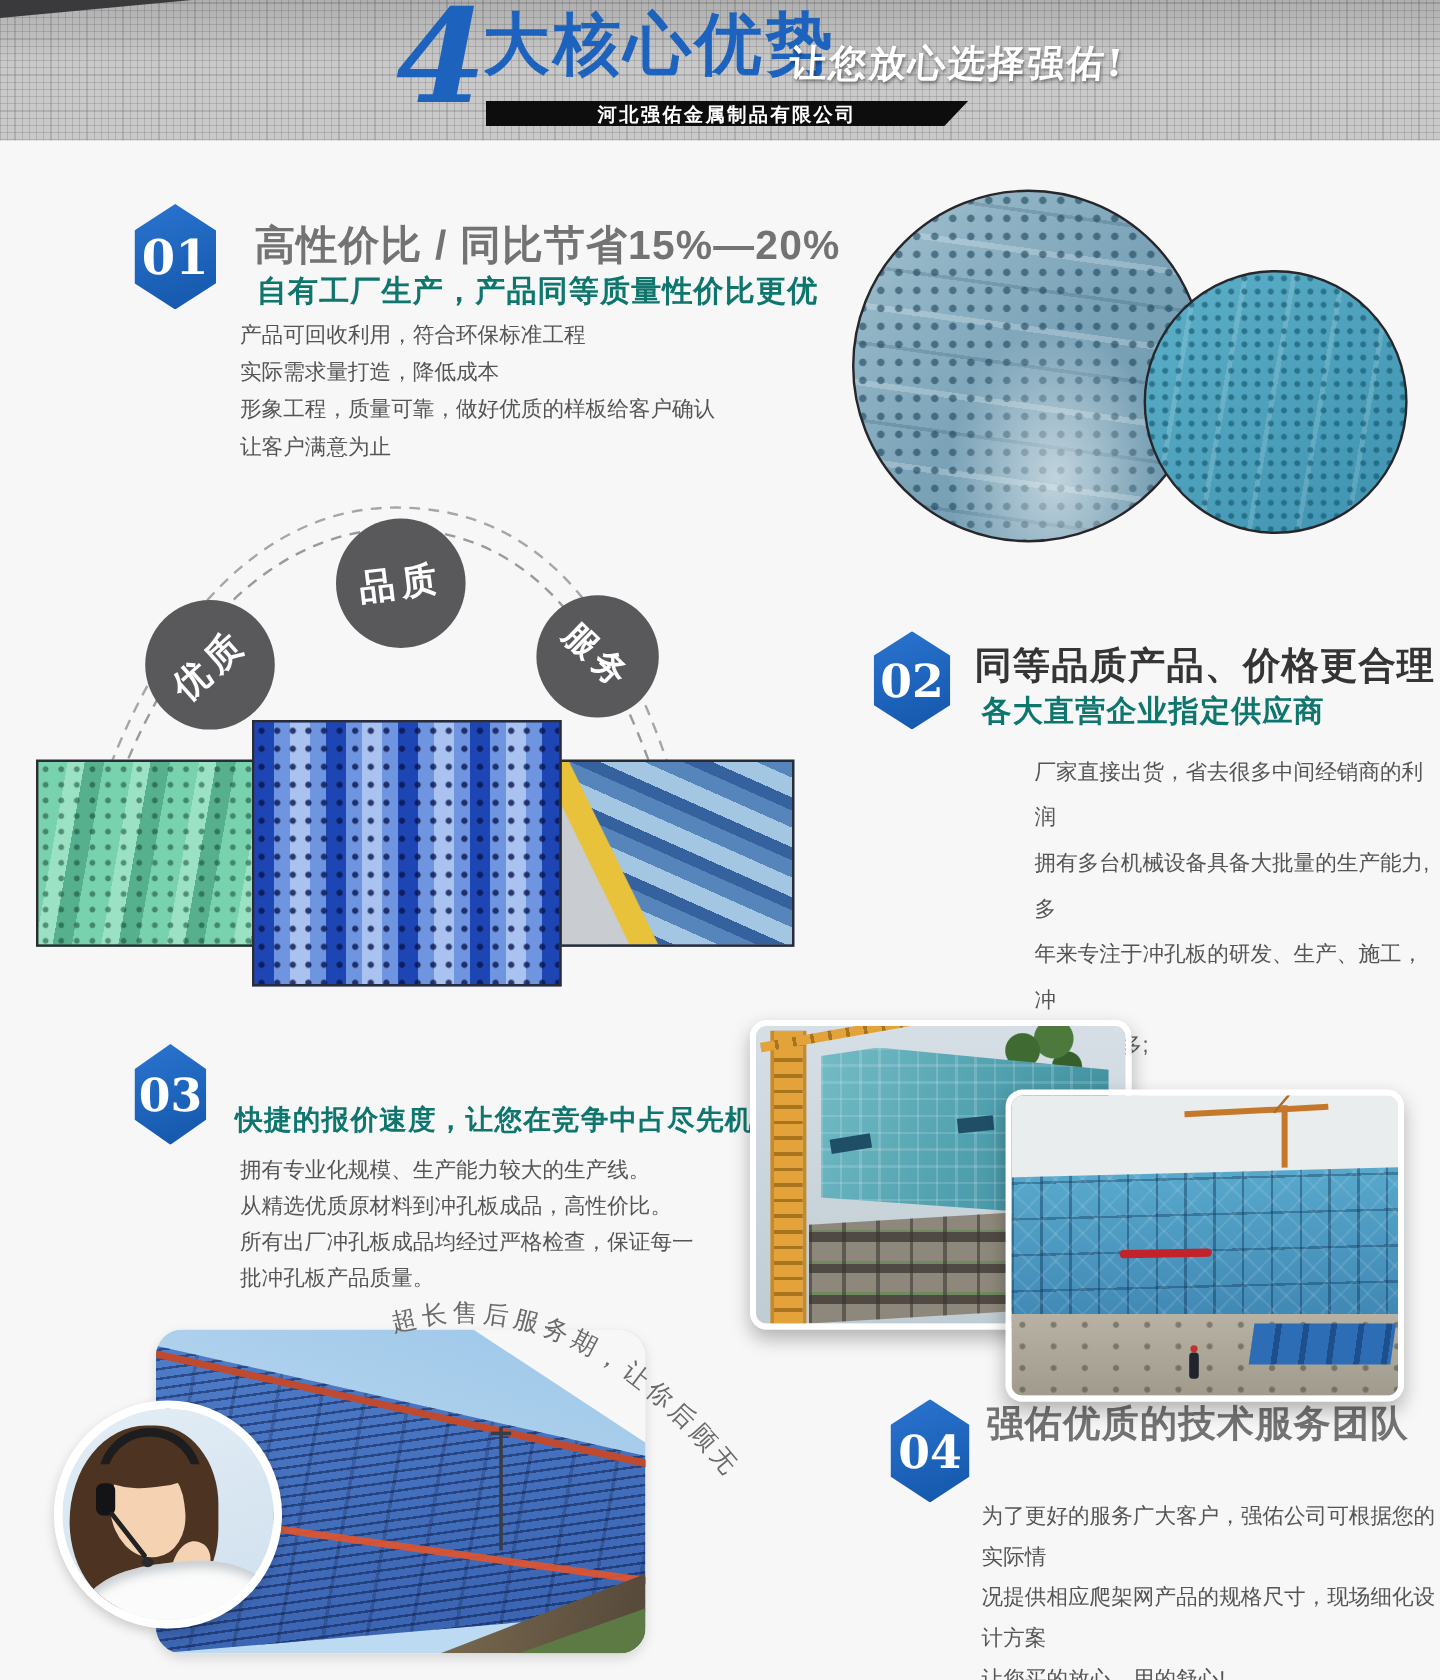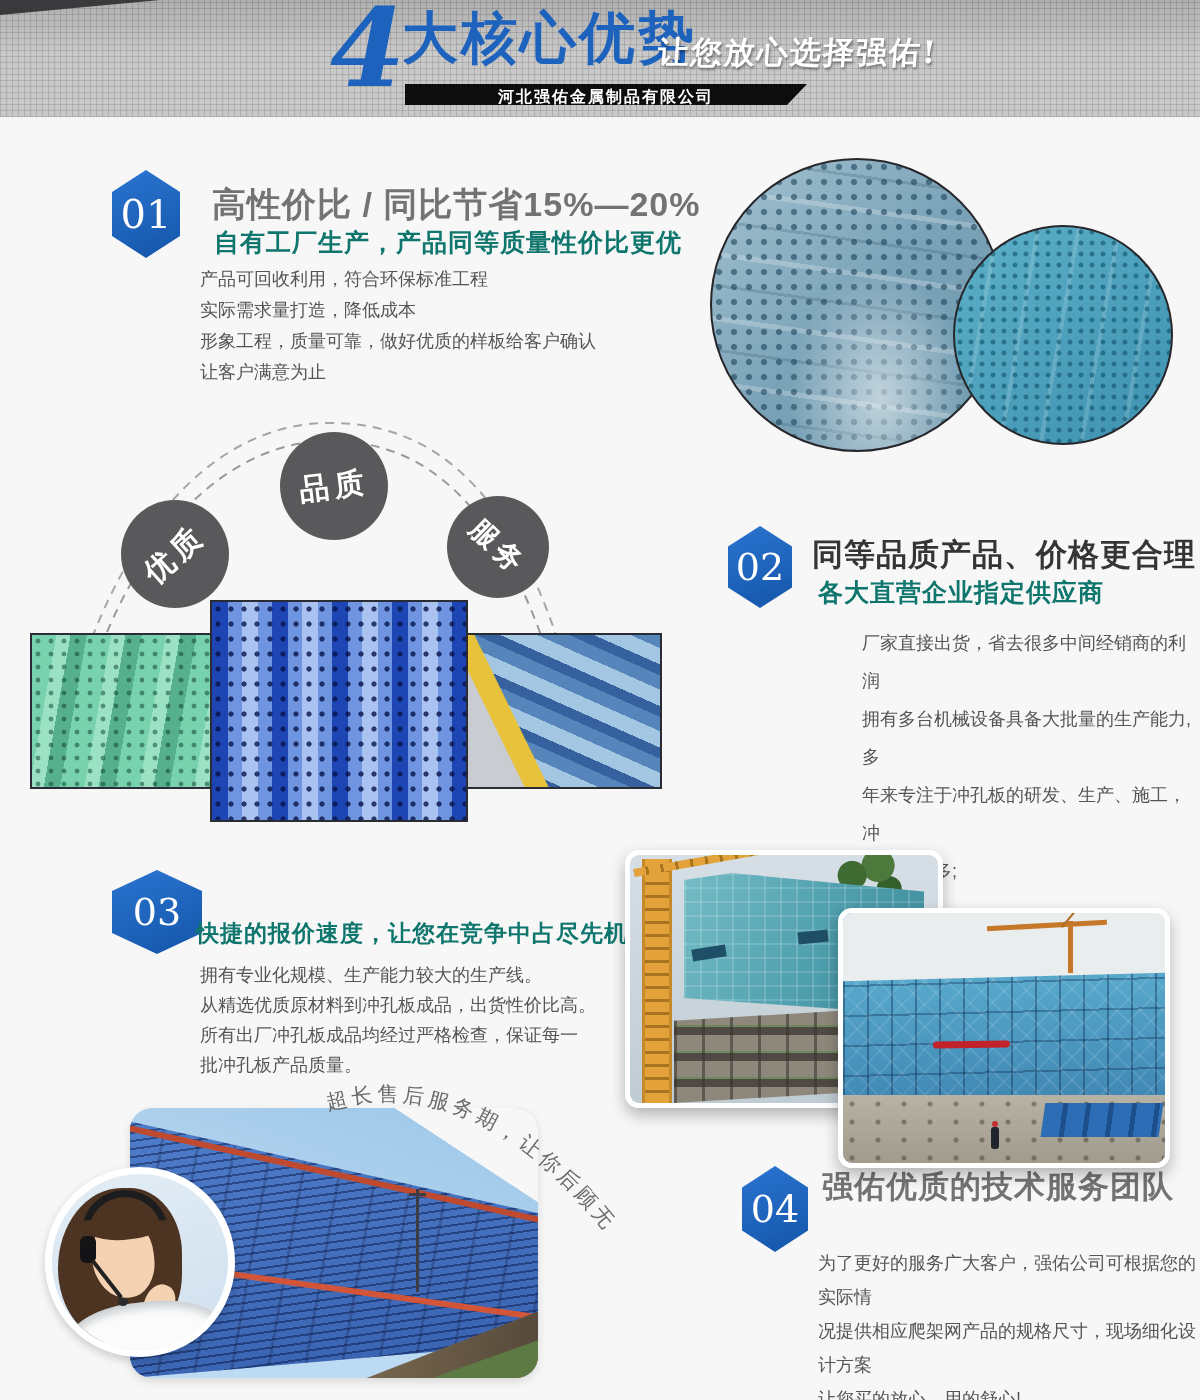--- a/index.html
+++ b/index.html
@@ -35,21 +35,21 @@
     clip-path:polygon(0 0,100% 0,calc(100% - 20px) 100%,0 100%);
     color:#fff;font-size:16px;font-weight:bold;letter-spacing:2px;
     text-align:center;line-height:25px;}
 
   
   .hex{position:absolute;width:68px;height:88px;
     background:linear-gradient(160deg,#2a74d0,#1456aa);
     clip-path:polygon(50% 0,100% 25%,100% 75%,50% 100%,0 75%,0 25%);
     display:flex;align-items:center;justify-content:center;
     color:#fff;font-family:"DejaVu Serif","Liberation Serif",serif;
-    font-weight:normal;font-size:40px;}
+    font-weight:bold;font-size:40px;}
 
   
   .sec-title{position:absolute;font-weight:bold;color:#737373;letter-spacing:1px;}
   .sans-title{font-family:"Liberation Sans","DejaVu Sans",sans-serif;}
   .serif-title{font-family:"DejaVu Serif","Liberation Serif",serif;color:#353535;}
   .sec-sub{position:absolute;font-weight:bold;color:#0f766e;
     font-family:"DejaVu Serif","Liberation Serif",serif;letter-spacing:1px;}
   .sec-body{position:absolute;color:#555555;font-size:18px;}
   .sec-body p{margin:0;}
 
@@ -289,27 +289,27 @@
     <div class="pb-crane-jib"></div>
     <div class="pb-crane-tie"></div>
     <div class="pb-wall"></div>
     <div class="pb-banner"></div>
     <div class="pb-ground"></div>
     <div class="pb-worker"></div>
     <div class="pb-worker2"></div>
     <div class="pb-stacks"></div>
   </div>
 
-  <div class="hex" style="left:112px;top:870px;width:90px;height:84px;font-size:38px;">
+  <div class="hex" style="left:112px;top:870px;width:60px;height:84px;font-size:38px;">
     <span>03</span>
   </div>
   <div class="sec-sub" style="left:196px;top:918px;font-size:23px;">快捷的报价速度，让您在竞争中占尽先机</div>
   <div class="sec-body s3-body" style="left:200px;top:960px;width:440px;">
     <p>拥有专业化规模、生产能力较大的生产线。</p>
-    <p>从精选优质原材料到冲孔板成品，出货性价比高。</p>
+    <p>从精选优质原材料到冲孔板成品，高性价比。</p>
     <p>所有出厂冲孔板成品均经过严格检查，保证每一</p>
     <p>批冲孔板产品质量。</p>
   </div>
 
   <div class="hex" style="left:742px;top:1166px;width:66px;height:86px;font-size:38px;">
     <span>04</span>
   </div>
   <div class="sec-title sans-title" style="left:822px;top:1166px;font-size:31px;">强佑优质的技术服务团队</div>
   <div class="sec-body s4-body" style="left:818px;top:1246px;width:380px;">
     <p>为了更好的服务广大客户，强佑公司可根据您的实际情</p>

